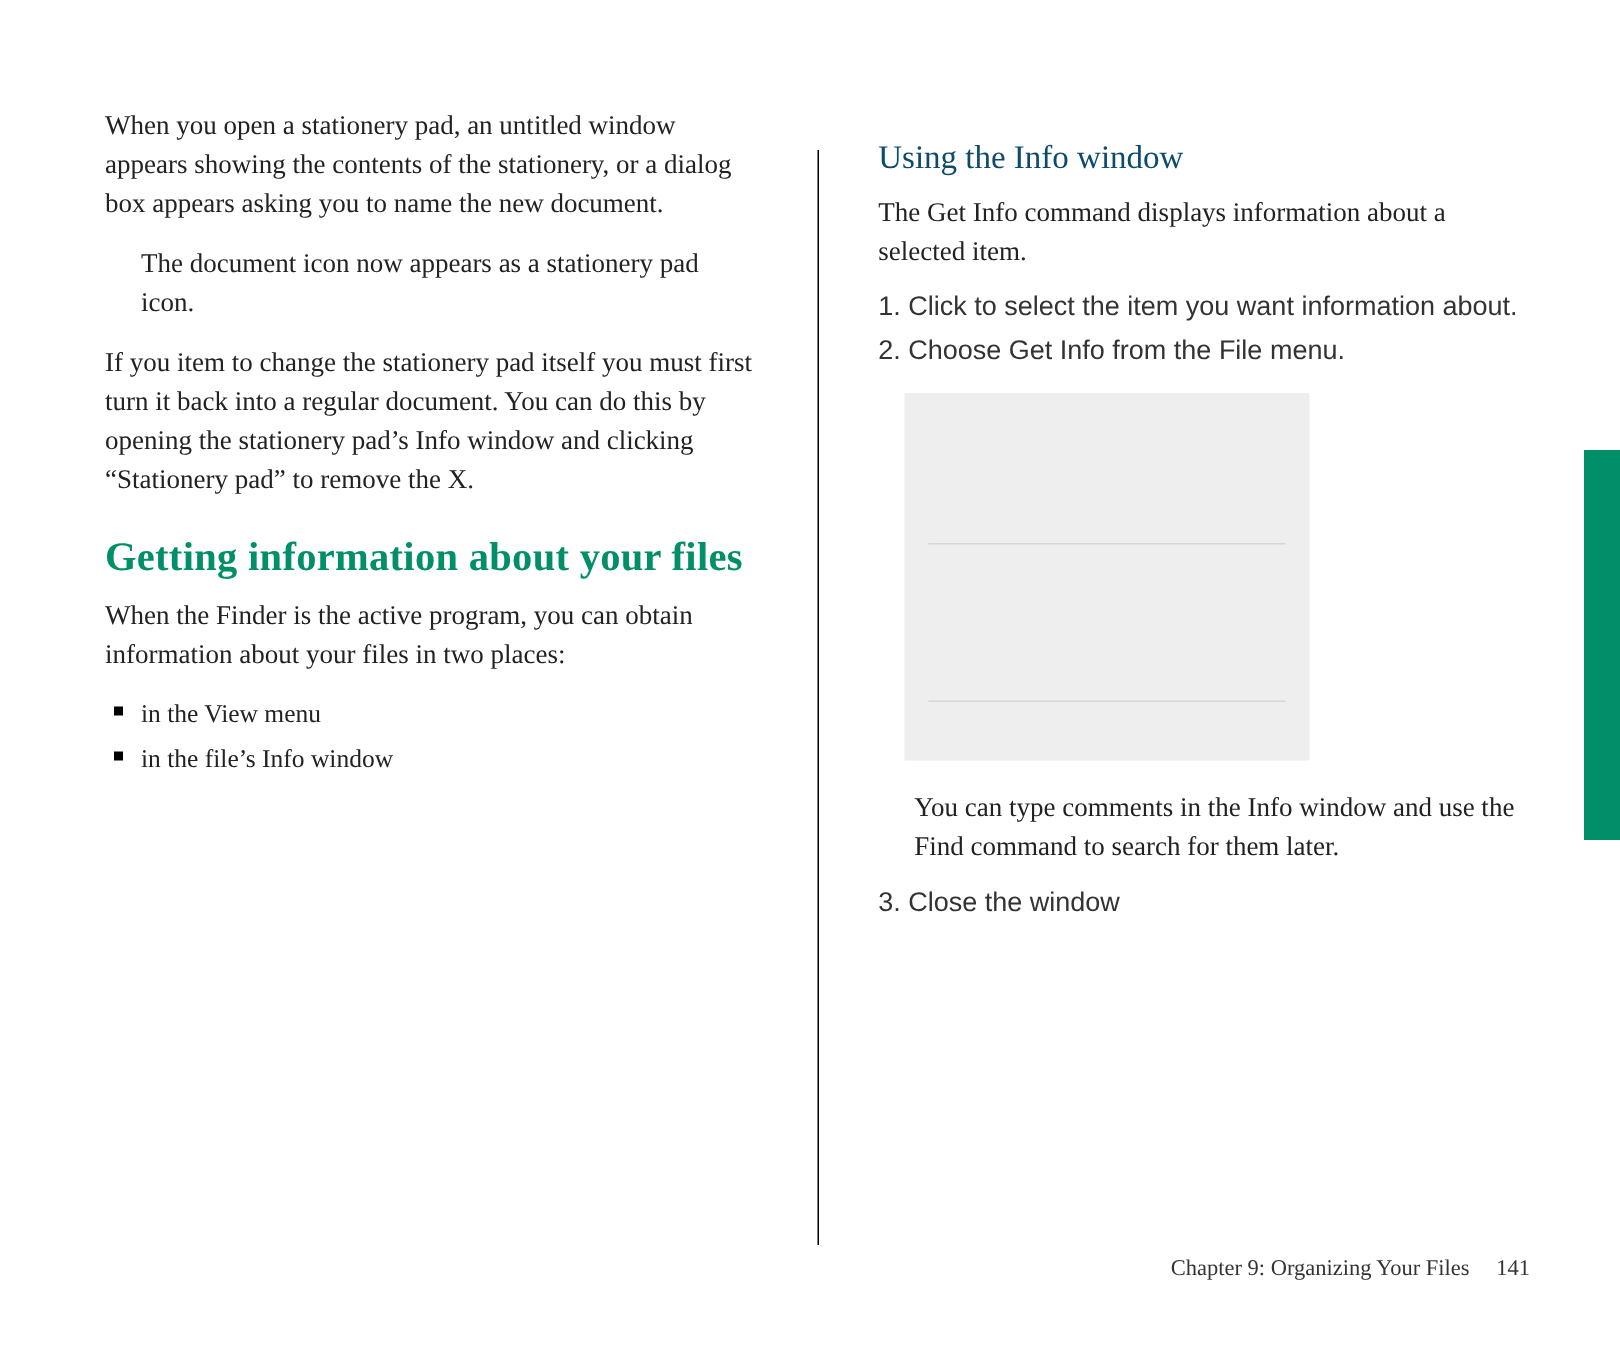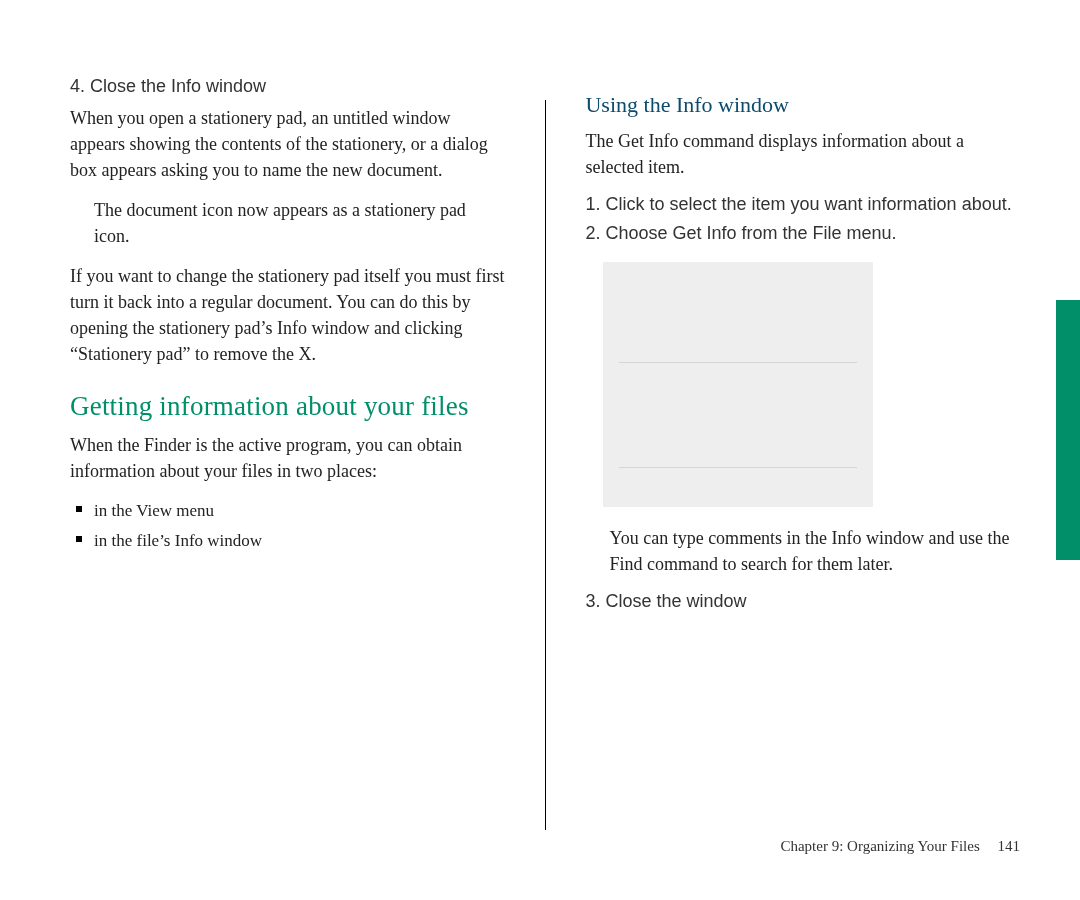--- a/index.html
+++ b/index.html
@@ -47,21 +47,21 @@
     line-height: 26px;
     margin: 0 0 14px 0;
   }
   .indented {
     margin-left: 24px;
   }
   .h1 {
     font-family: Georgia, "Times New Roman", serif;
     color: #008f68;
     font-size: 27px;
-    font-weight: 400;
+    font-weight: 700;
     margin: 24px 0 10px 0;
     letter-spacing: 0.2px;
   }
   .h2 {
     font-family: Georgia, "Times New Roman", serif;
     color: #0c4a6e;
     font-size: 22px;
     font-weight: 400;
     margin: 0 0 10px 0;
   }
@@ -119,24 +119,23 @@
   }
 </style>
 </head>
 <body>
 
 <div class="page">
 
   <div class="columns">
 
     <div class="col">
-      <p class="step">4.  Close the Info window</p>
       <p class="body">When you open a stationery pad, an untitled window appears showing the contents of the stationery, or a dialog box appears asking you to name the new document.</p>
       <p class="body indented">The document icon now appears as a stationery pad icon.</p>
-      <p class="body">If you want to change the stationery pad itself you must first turn it back into a regular document. You can do this by opening the stationery pad’s Info window and clicking “Stationery pad” to remove the X.</p>
+      <p class="body">If you item to change the stationery pad itself you must first turn it back into a regular document. You can do this by opening the stationery pad’s Info window and clicking “Stationery pad” to remove the X.</p>
 
       <div class="h1">Getting information about your files</div>
       <p class="body">When the Finder is the active program, you can obtain information about your files in two places:</p>
 
       <div class="bullet-row">
         <span class="sq"></span>
         <span>in the View menu</span>
       </div>
       <div class="bullet-row">
         <span class="sq"></span>

